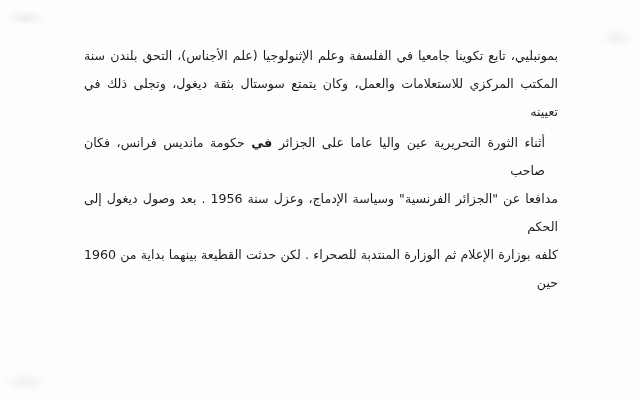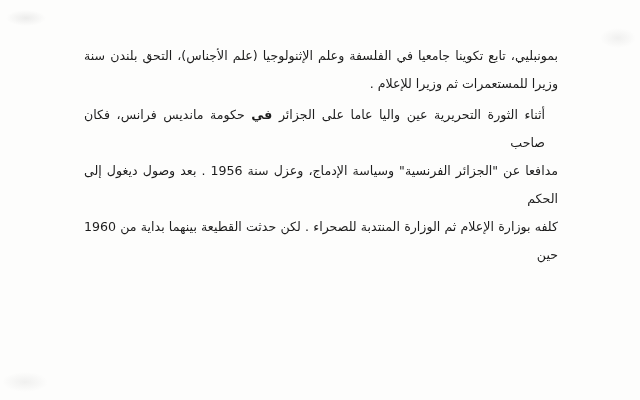--- a/index.html
+++ b/index.html
@@ -68,21 +68,21 @@
 <div class="page">
 
   <div class="scan-spot spot-a"></div>
   <div class="scan-spot spot-b"></div>
   <div class="scan-spot spot-c"></div>
 
   <div class="text-block">
 
     <div class="para para-1">
       <div class="line">بمونبليي، تابع تكوينا جامعيا في الفلسفة وعلم الإثنولوجيا (علم الأجناس)، التحق بلندن سنة</div>
-      <div class="line last-line">وزيرا للمستعمرات ثم وزيرا للإعلام .</div>
+      <div class="line">المكتب المركزي للاستعلامات والعمل، وكان يتمتع سوستال بثقة ديغول، وتجلى ذلك في تعيينه</div>
     </div>
 
     <div class="para para-2">
       <div class="line indent-first"><span>أثناء الثورة التحريرية عين واليا عاما على الجزائر </span><span class="bold-word">في</span><span> حكومة مانديس فرانس، فكان صاحب</span></div>
       <div class="line">مدافعا عن "الجزائر الفرنسية" وسياسة الإدماج، وعزل سنة 1956 . بعد وصول ديغول إلى الحكم</div>
       <div class="line">كلفه بوزارة الإعلام ثم الوزارة المنتدبة للصحراء . لكن حدثت القطيعة بينهما بداية من 1960 حين</div>
 
     </div>
 
   </div>

